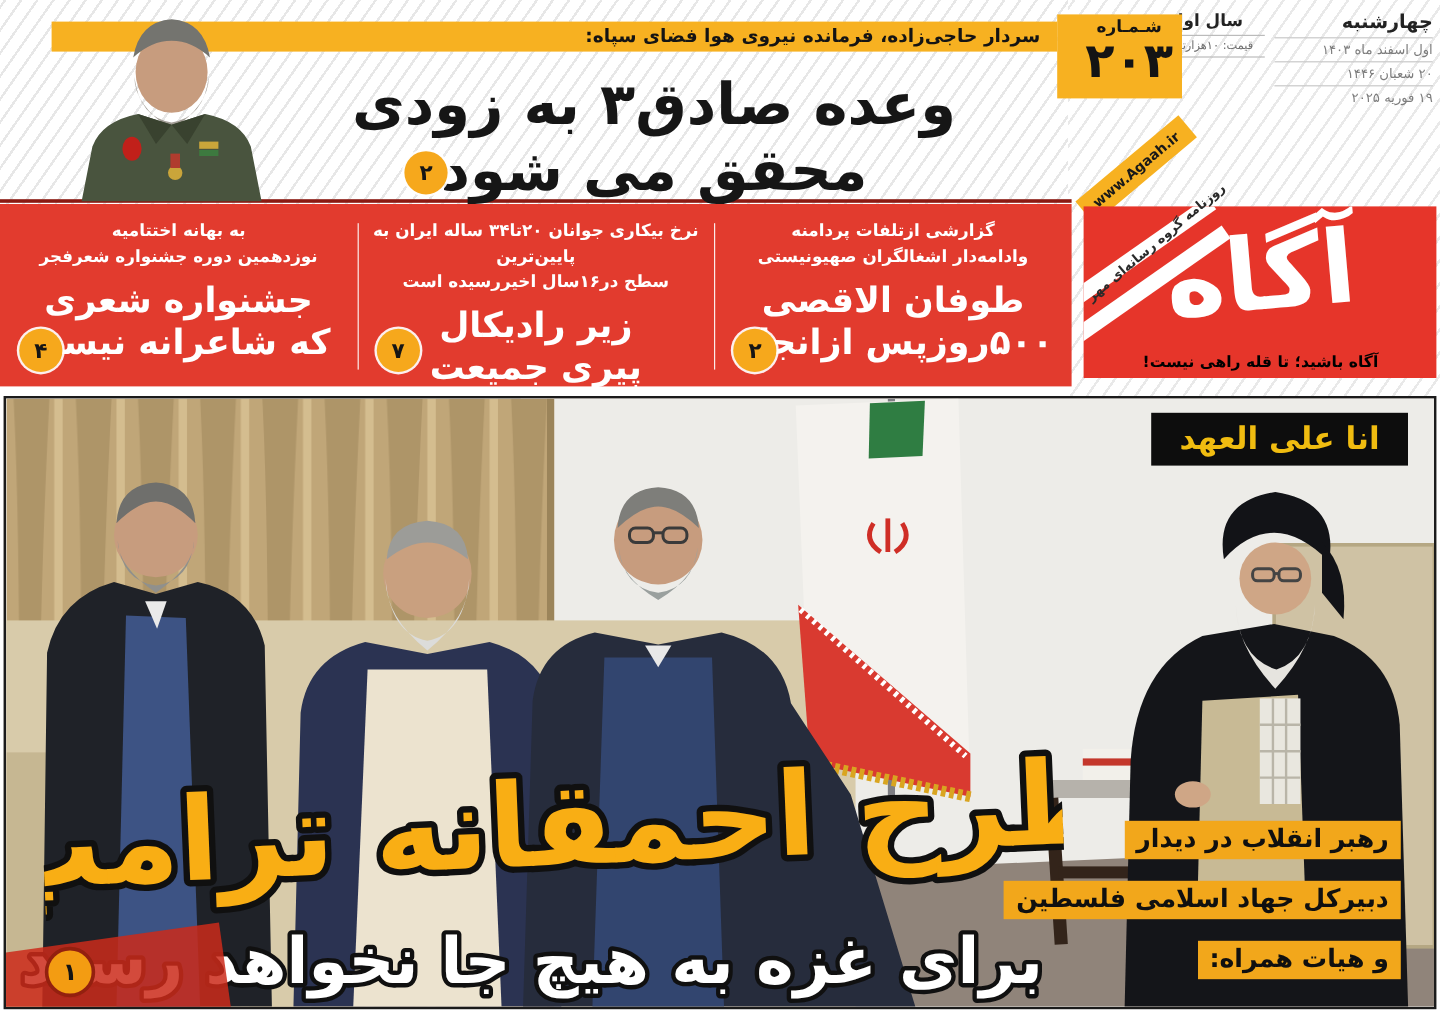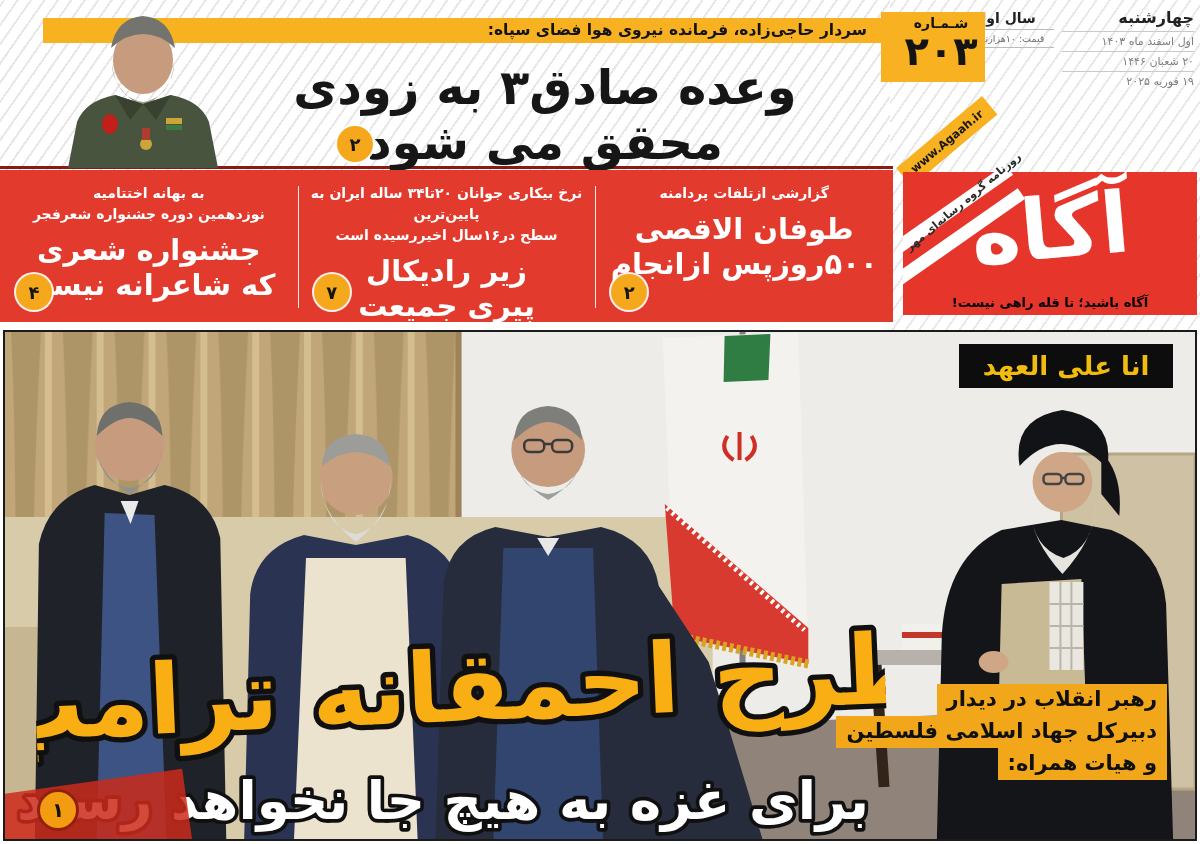--- a/index.html
+++ b/index.html
@@ -57,21 +57,21 @@
   .story .title{margin-top:8px;font-size:29px;font-weight:bold;line-height:1.22;}
   .story .page-dot{position:absolute;left:16px;bottom:12px;}
   
   .photo{position:absolute;left:3px;top:330px;width:1194px;height:511px;border:2px solid #1b1b1b;
          box-sizing:border-box;background:#e9e7e2;overflow:hidden;}
   .scene{position:absolute;left:0;top:0;width:100%;height:100%;}
   .badge{position:absolute;top:12px;right:22px;width:214px;height:44px;background:#0d0d0d;
          display:flex;align-items:center;justify-content:center;color:#f0bc10;font-weight:bold;
          font-size:26px;z-index:3;}
   .caption{position:absolute;top:352px;right:28px;display:flex;flex-direction:column;
-           align-items:flex-start;gap:0;z-index:4;}
+           align-items:flex-start;gap:18px;z-index:4;}
   .cap-line{background:#f2a71b;color:#101010;font-weight:bold;font-size:21px;padding:3px 10px 5px;}
   .headline-main{position:absolute;left:30px;top:278px;width:850px;height:150px;
                  transform:rotate(-2.4deg);z-index:3;}
   .headline-sub{position:absolute;left:8px;top:423px;width:860px;height:88px;z-index:3;}
   .red-wedge{position:absolute;left:-26px;bottom:-28px;width:210px;height:84px;
              background:rgba(203,42,26,.85);transform:rotate(-8deg);z-index:4;}
   .photo-page-dot{position:absolute;left:32px;bottom:8px;width:42px;height:42px;border-radius:50%;
                   background:#f39c12;border:3px solid #93200f;color:#141414;font-weight:bold;
                   font-size:20px;display:flex;align-items:center;justify-content:center;z-index:5;
                   box-sizing:border-box;}
@@ -128,20 +128,21 @@
     <div class="logo-slash s1"></div>
     <div class="logo-slash s2"></div>
     <div class="logo-text">آگاه</div>
     <div class="slogan">آگاه باشید؛ تا قله راهی نیست!</div>
   </div>
 
   <div class="red-band">
     <div class="story">
       <div class="kicker">
         <div>گزارشی ازتلفات پردامنه</div>
+        <div>وادامه‌دار اشغالگران صهیونیستی</div>
       </div>
       <div class="title">
         <div>طوفان الاقصی</div>
         <div>۵۰۰روزپس ازانجام</div>
       </div>
       <div class="page-dot">۲</div>
     </div>
     <div class="story">
       <div class="kicker">
         <div>نرخ بیکاری جوانان ۲۰تا۳۴ ساله ایران به پایین‌ترین</div>

